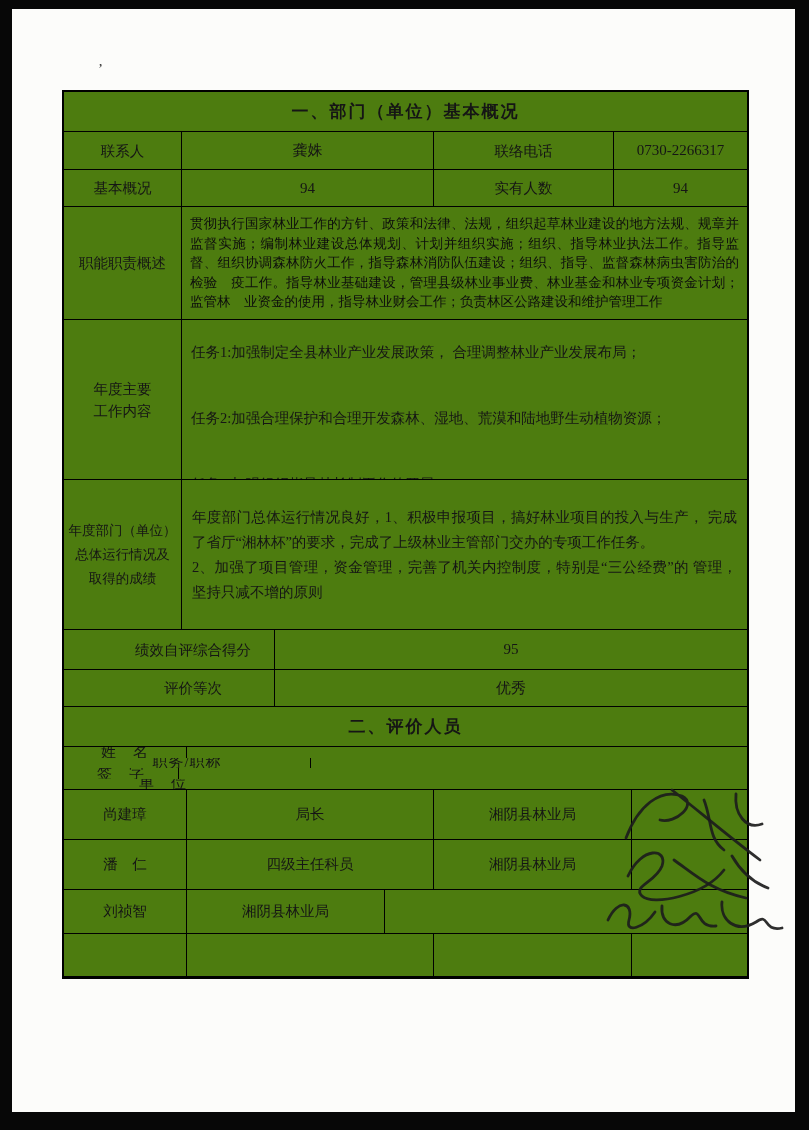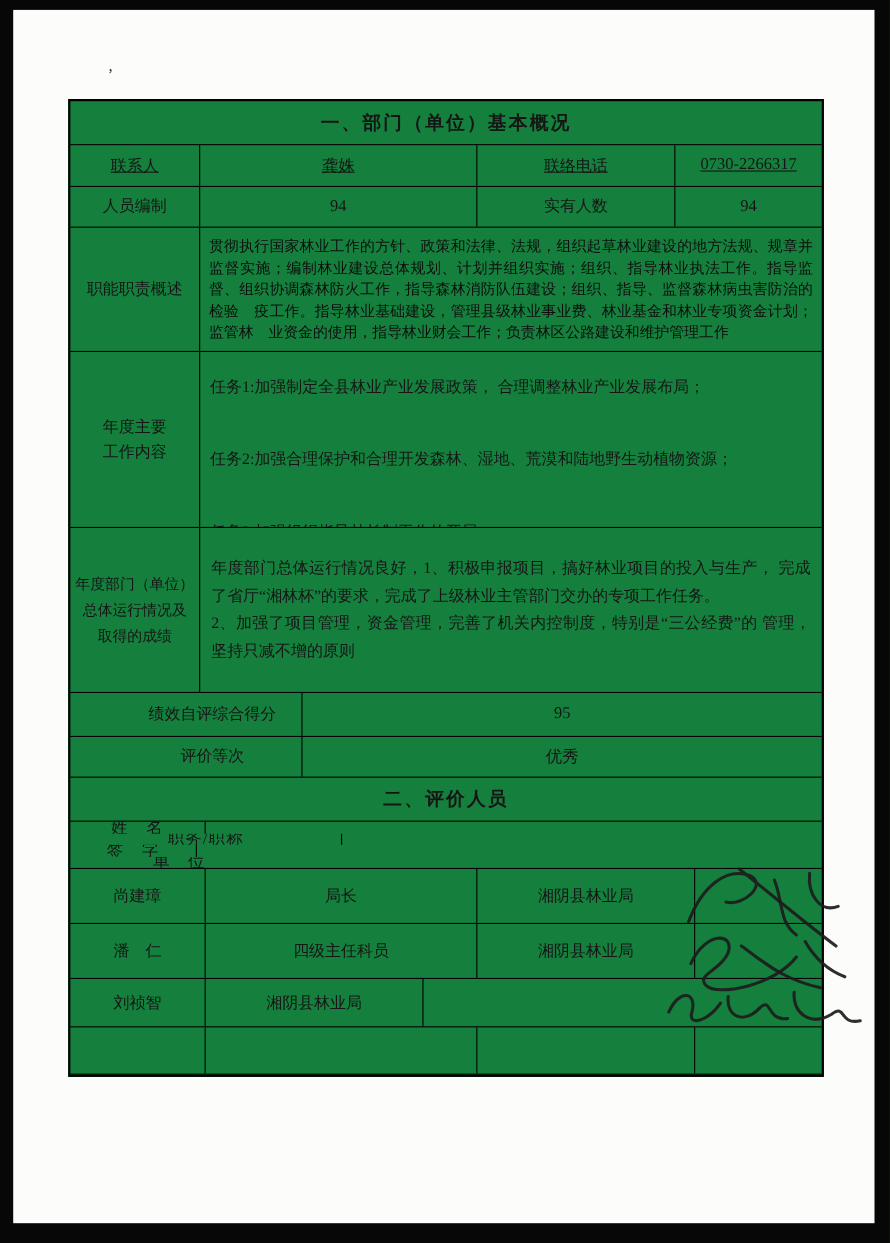--- a/index.html
+++ b/index.html
@@ -9,33 +9,33 @@
     font-family:"Liberation Serif","DejaVu Serif",serif;
     color:#151515;
   }
   .page{
     position:absolute;left:12px;top:9px;width:783px;height:1103px;
     background:#fcfcfa;
   }
   .speck{position:absolute;left:86px;top:52px;font-size:15px;color:#333;}
   .sheet{
     position:absolute;left:50px;top:81px;width:683px;
-    border:2px solid #000;background:#15803d;box-sizing:content-box;
+    border:2px solid #000;background:#4d7c0f;box-sizing:content-box;
   }
   .row{display:flex;border-bottom:1px solid #000;box-sizing:border-box;}
   .row:last-child{border-bottom:none;}
   .cell{
     box-sizing:border-box;border-right:1px solid #000;
     display:flex;align-items:center;justify-content:center;
     text-align:center;overflow:hidden;
   }
   .cell:last-child{border-right:none;}
   .title-row{height:40px;}
   .title-cell{width:683px;font-size:17px;font-weight:bold;letter-spacing:2px;}
-  .r-contact{height:38px;text-decoration:underline;}
+  .r-contact{height:38px;}
   .r-staff{height:37px;}
   .c1{width:118px;} .c2{width:252px;} .c3{width:180px;} .c4{width:133px;}
   .label{font-size:14.5px;white-space:pre-line;line-height:22px;}
   .value{font-size:15px;}
   .r-duty{height:113px;}
   .duty-content{
     width:565px;justify-content:center;align-items:center;
   }
   .duty-text{
     font-size:13.5px;line-height:19.5px;text-align:justify;
@@ -76,21 +76,21 @@
     </div>
 
     <div class="row r-contact">
       <div class="cell c1 label">联系人</div>
       <div class="cell c2 value">龚姝</div>
       <div class="cell c3 label">联络电话</div>
       <div class="cell c4 value">0730-2266317</div>
     </div>
 
     <div class="row r-staff">
-      <div class="cell c1 label">人员编制</div>
+      <div class="cell c1 label">基本概况</div>
       <div class="cell c2 value">94</div>
       <div class="cell c3 label">实有人数</div>
       <div class="cell c4 value">94</div>
     </div>
 
     <div class="row r-duty">
       <div class="cell c1 label">职能职责概述</div>
       <div class="cell duty-content">
         <div class="duty-text">贯彻执行国家林业工作的方针、政策和法律、法规，组织起草林业建设的地方法规、规章并　监督实施；编制林业建设总体规划、计划并组织实施；组织、指导林业执法工作。指导监督、组织协调森林防火工作，指导森林消防队伍建设；组织、指导、监督森林病虫害防治的检验　疫工作。指导林业基础建设，管理县级林业事业费、林业基金和林业专项资金计划；监管林　业资金的使用，指导林业财会工作；负责林区公路建设和维护管理工作</div>
       </div>

